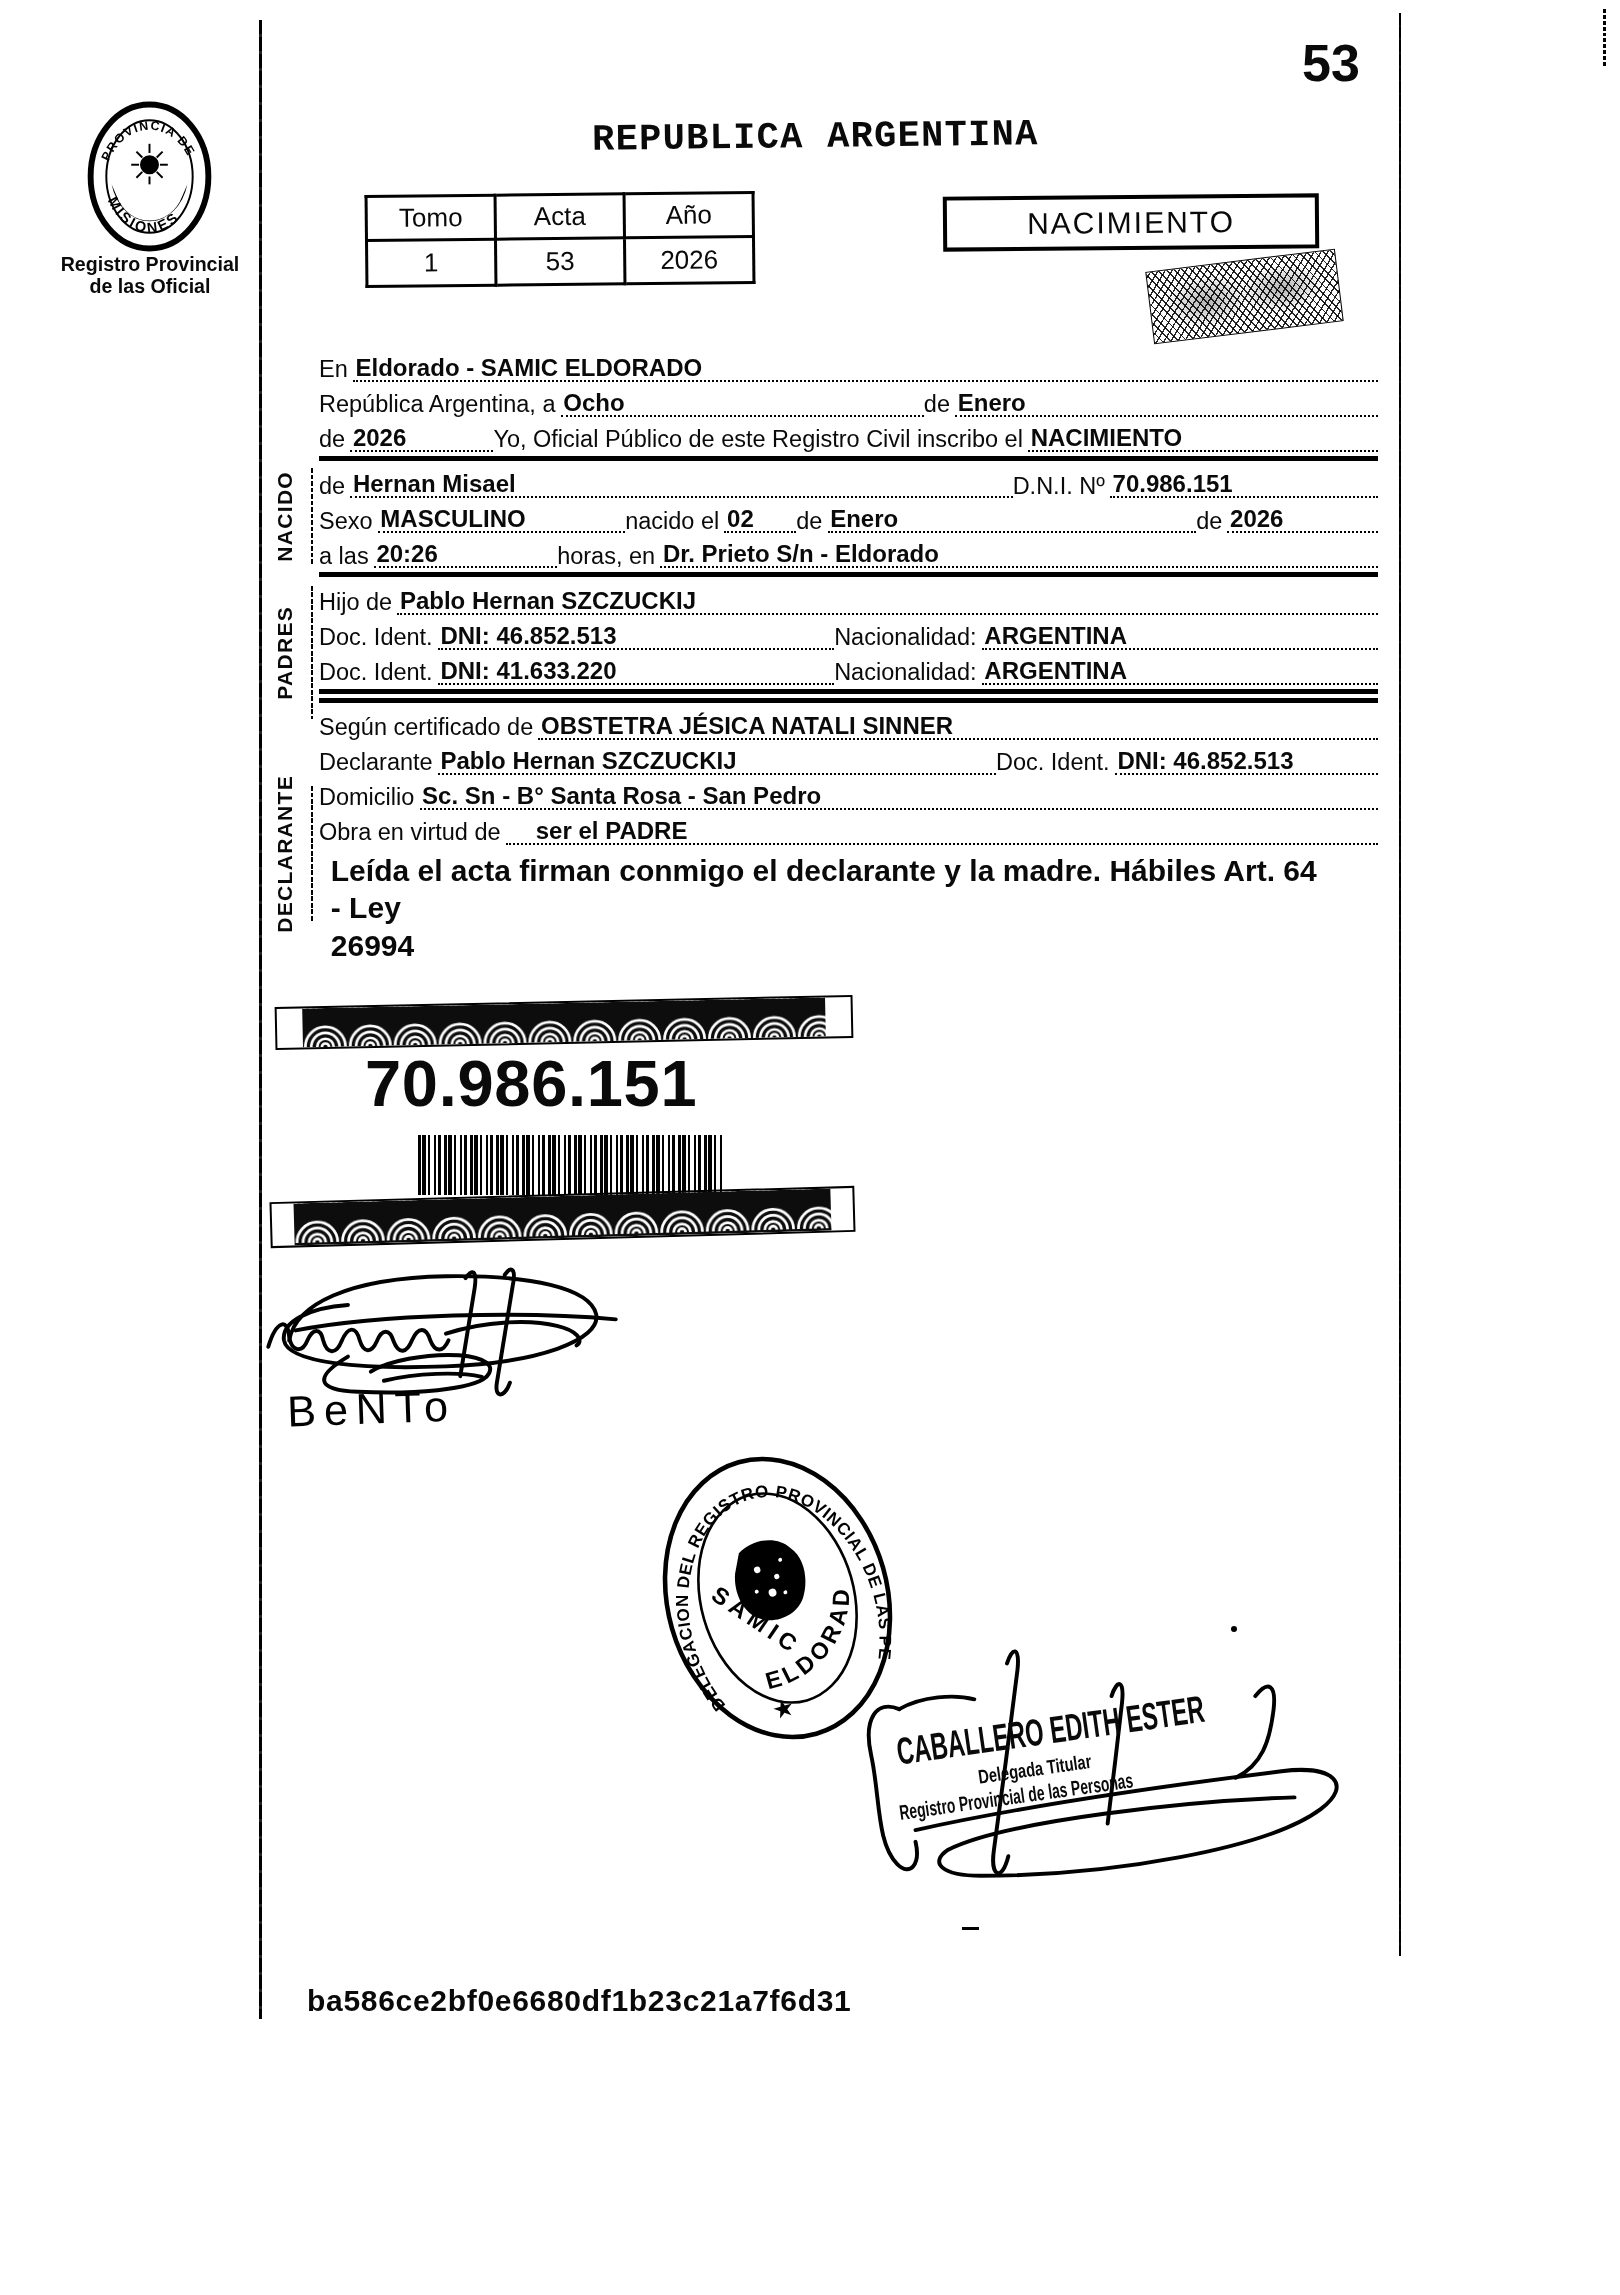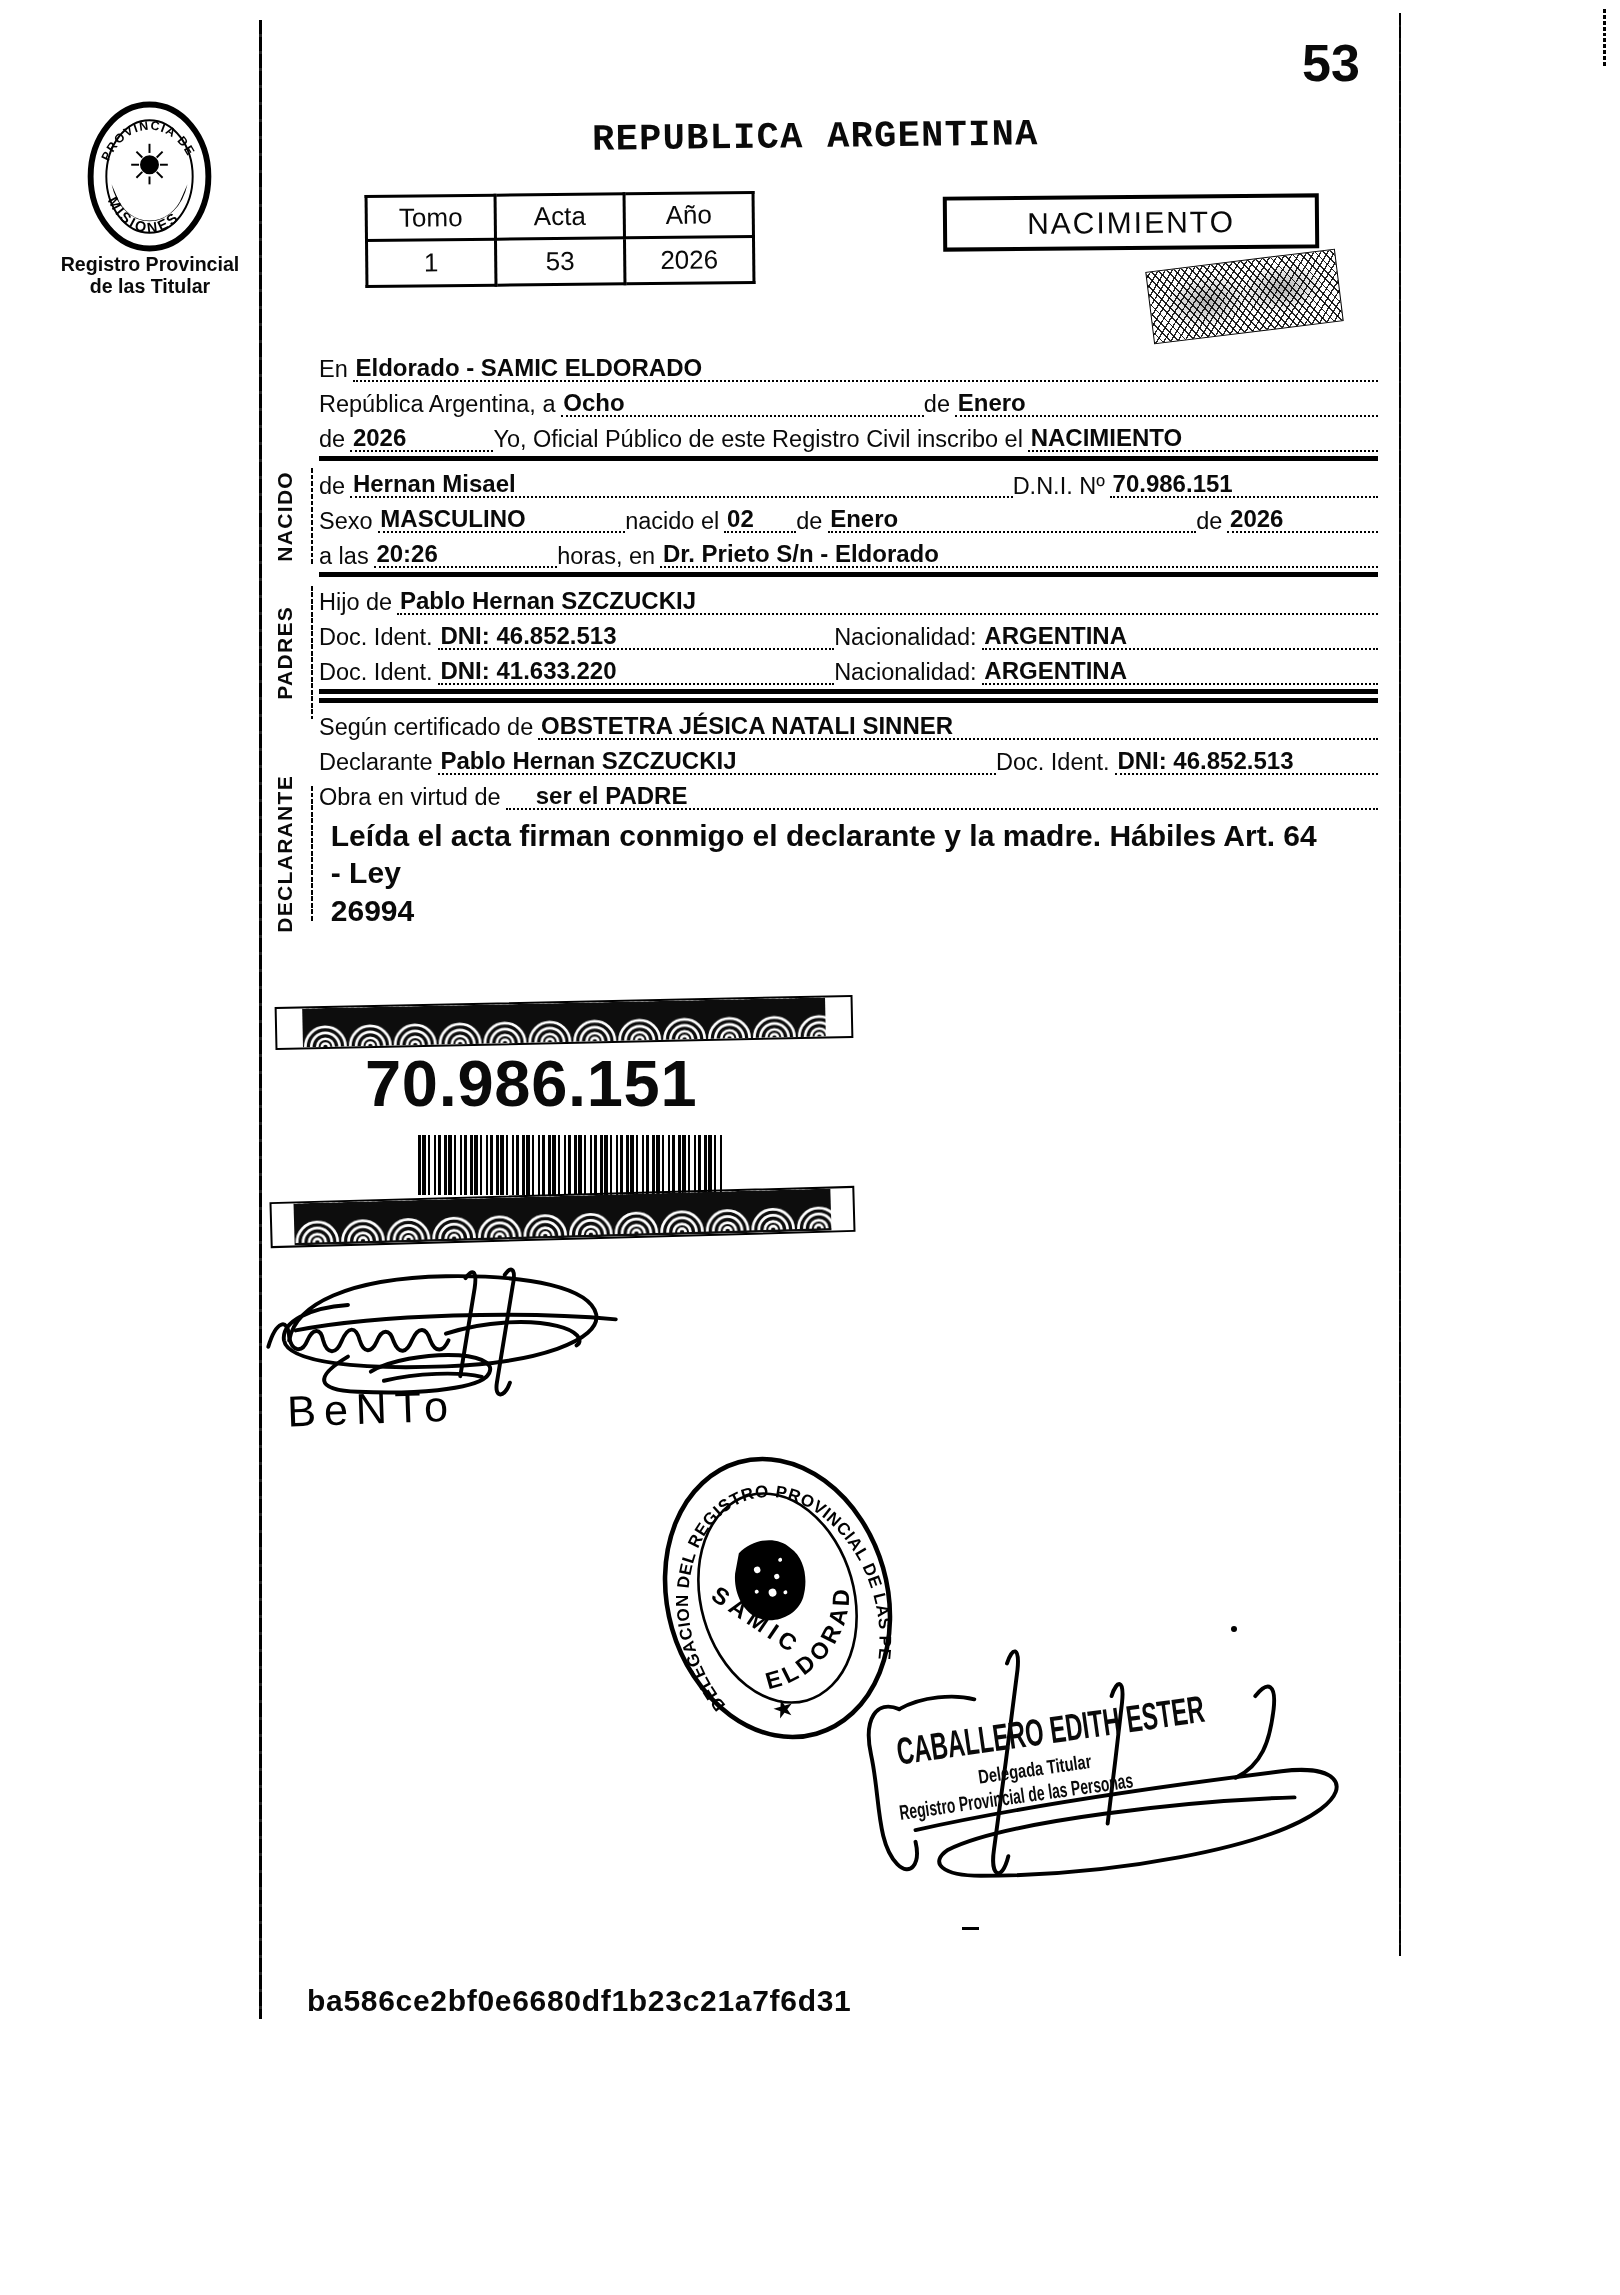--- a/index.html
+++ b/index.html
@@ -128,21 +128,21 @@
     </g>
     <path data-name="seal-falls-icon" d="M 42 132 A 60 76 0 0 0 158 132 L 150 150 A 54 60 0 0 1 50 150 Z" fill="#000"></path>
     <g stroke="#fff" stroke-width="4">
       <line x1="84" y1="134" x2="84" y2="162"></line>
         <line x1="100" y1="136" x2="100" y2="166"></line>
         <line x1="116" y1="134" x2="116" y2="162"></line>
     </g>
   </svg>
   <div class="org-name" data-name="org-name">
     <div data-name="org-name-line1">Registro Provincial</div>
-    <div data-name="org-name-line2">de las Titular</div>
+    <div data-name="org-name-line2">de las Oficial</div>
   </div>
 
   <div class="page-number" data-name="page-number">53</div>
   <div class="doc-title" data-name="document-title">REPUBLICA ARGENTINA</div>
 
   <table class="acta-table" data-name="acta-reference-table">
     <tbody>
         <tr class="hd" data-name="acta-table-header-row">
       <td data-name="acta-table-header-tomo">Tomo</td>
       <td data-name="acta-table-header-acta">Acta</td>
@@ -249,20 +249,24 @@
       <span class="fill f1" data-name="value-certifier">OBSTETRA JÉSICA NATALI SINNER</span>
     </div>
 
     <div class="row" data-name="form-row-declarante">
       <span class="lbl" data-name="label-declarante">Declarante</span>
       <span class="fill f3" data-name="value-declarant-name">Pablo Hernan SZCZUCKIJ</span>
       <span class="lbl" data-name="label-doc-ident-3">Doc. Ident.</span>
       <span class="fill f14" data-name="value-declarant-dni">DNI: 46.852.513</span>
     </div>
 
+    <div class="row" data-name="form-row-domicilio">
+      <span class="lbl" data-name="label-domicilio">Domicilio</span>
+      <span class="fill f1" data-name="value-address">Sc. Sn - B° Santa Rosa - San Pedro</span>
+    </div>
 
     <div class="row" data-name="form-row-obra">
       <span class="lbl" data-name="label-obra-en-virtud">Obra en virtud de</span>
       <span class="fill f1 left" data-name="value-acting-as">ser el PADRE</span>
     </div>
 
     <div class="closing" data-name="closing-note">
       <div data-name="closing-note-line1">Leída el acta firman conmigo el declarante y la madre. Hábiles  Art. 64 - Ley</div>
       <div data-name="closing-note-line2">26994</div>
     </div>

